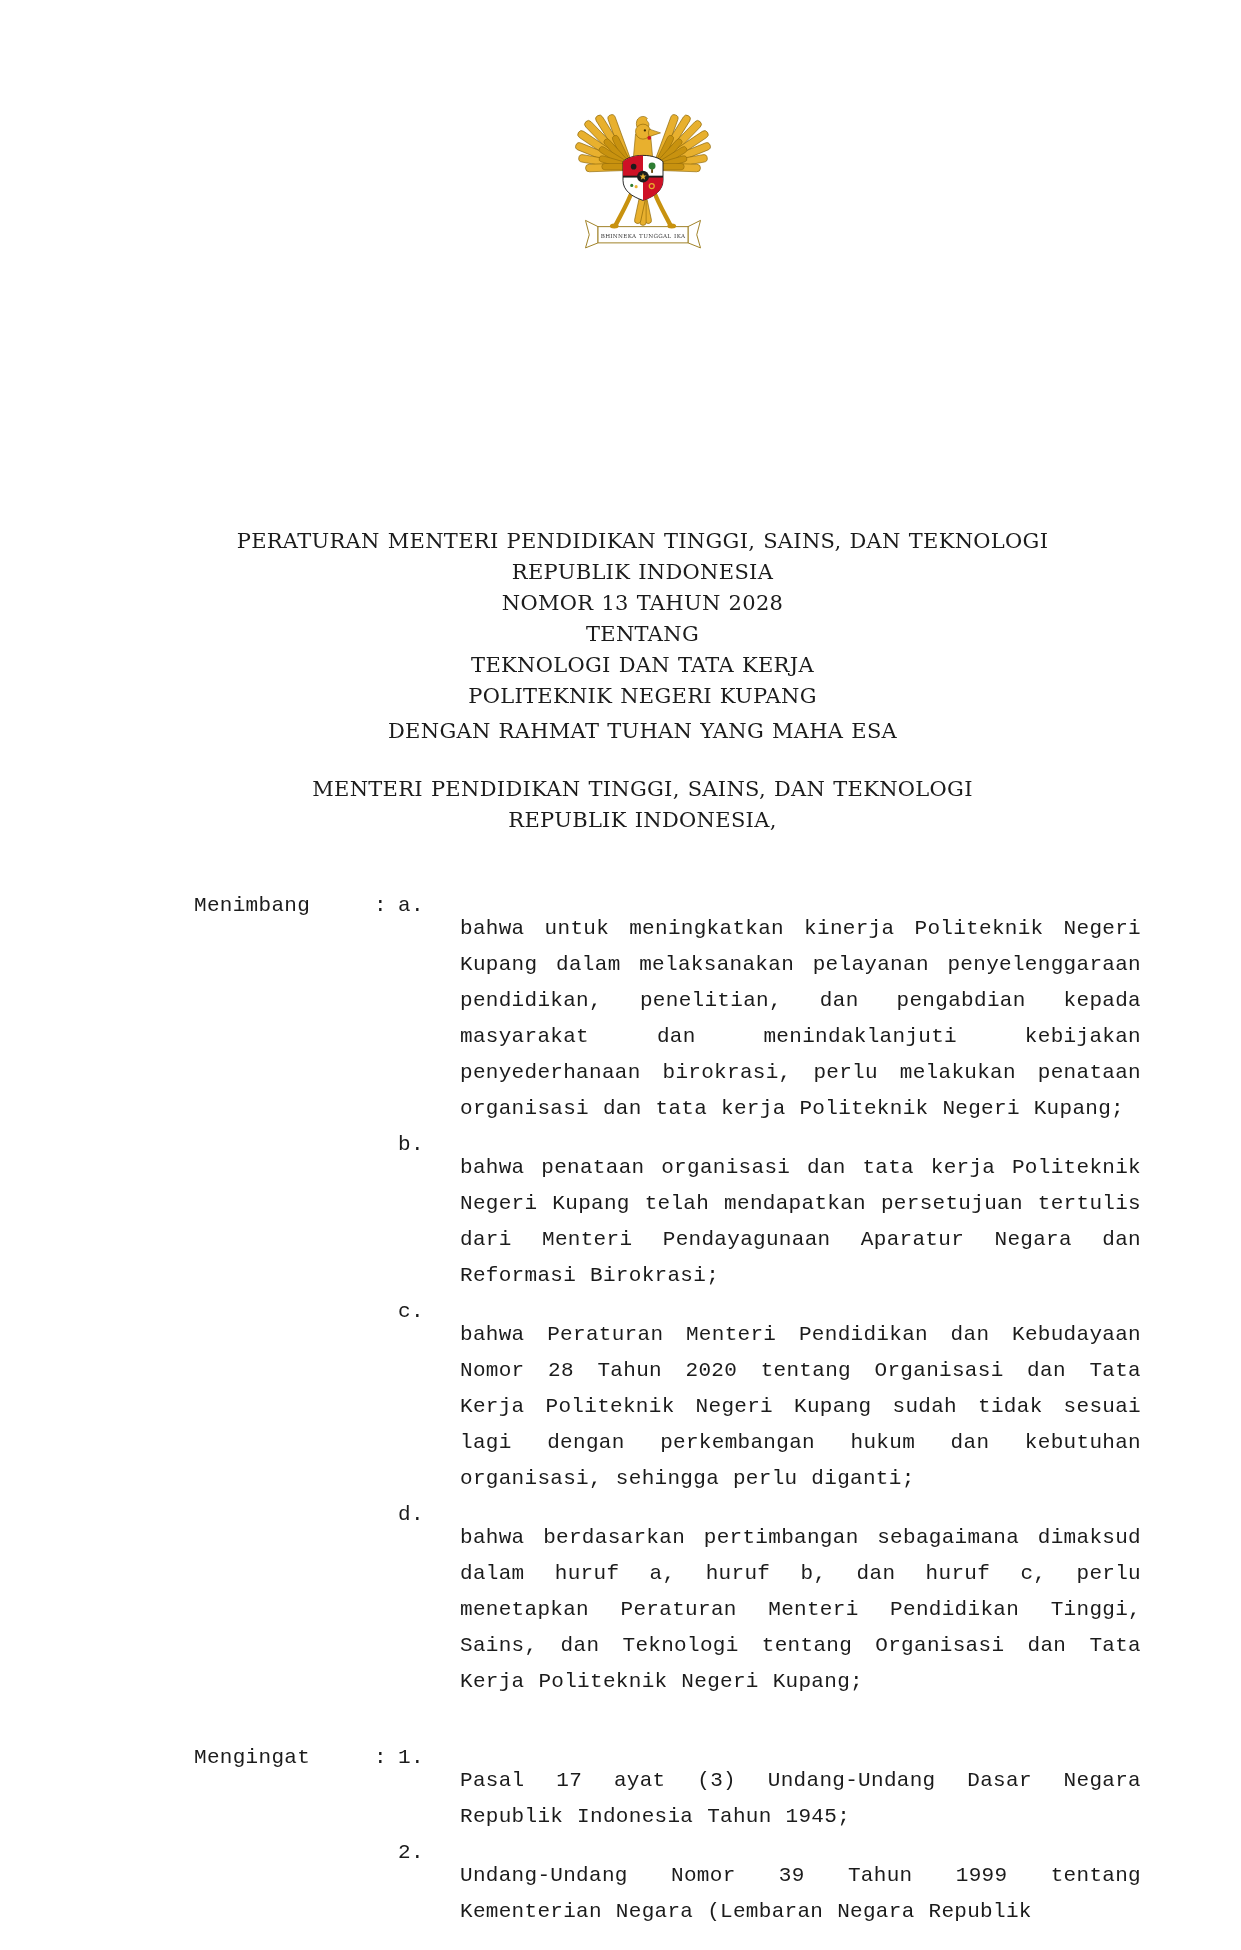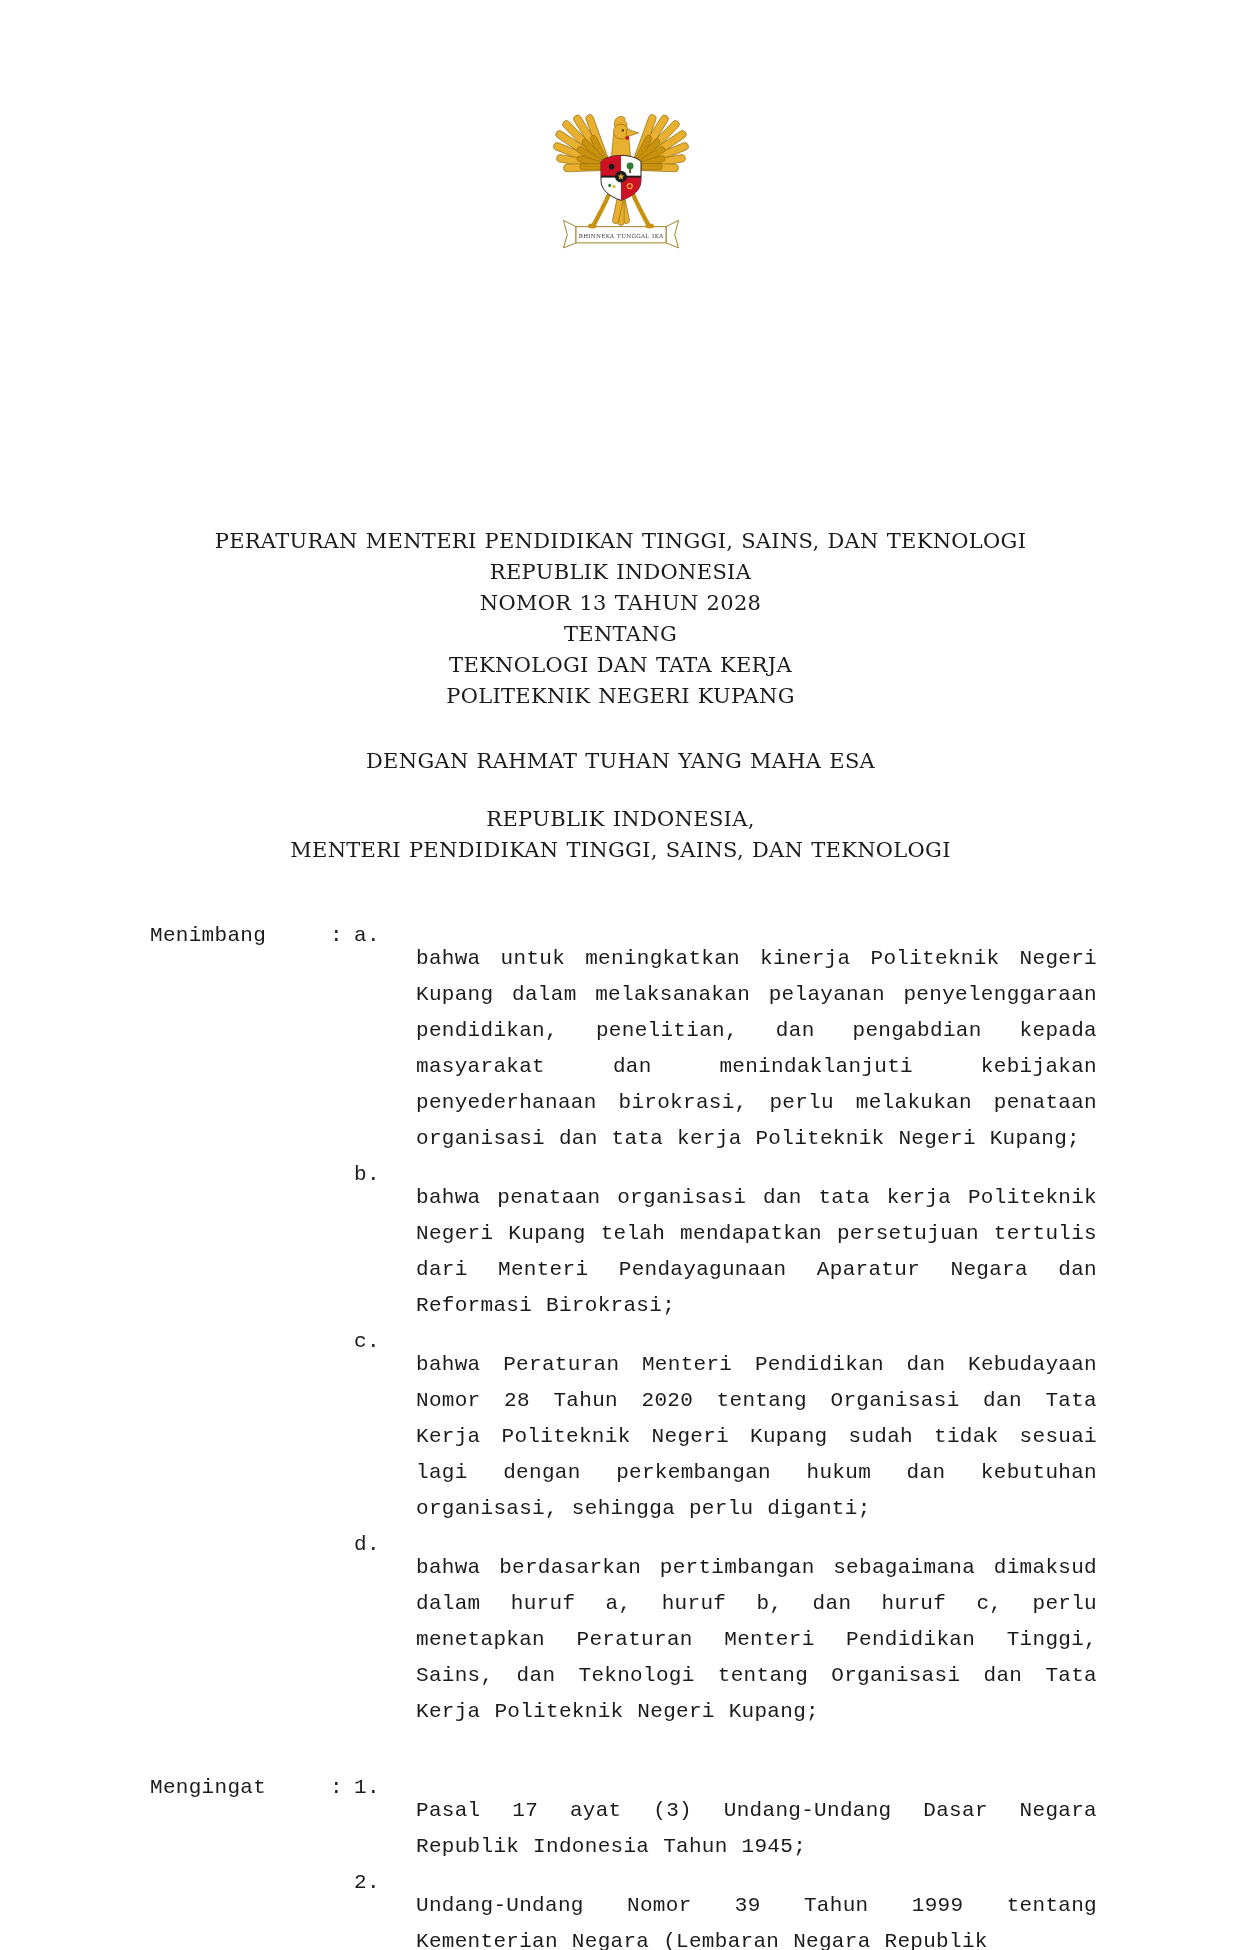--- a/index.html
+++ b/index.html
@@ -9,34 +9,35 @@
     width: 1241px;
     height: 1950px;
     margin: 0 auto;
     background: #ffffff;
     overflow: hidden;
     font-family: "DejaVu Serif", "Liberation Serif", serif;
     color: #1b1b1b;
     font-size: 21px;
     letter-spacing: 0.3px;
     word-spacing: 1px;
+    padding-left: 44px;
   }
   .emblem {
     width: 150px;
     height: 170px;
     margin: 96px auto 0 auto;
   }
   .emblem svg { display: block; width: 100%; height: 100%; }
   .title-block {
     margin-top: 260px;
     text-align: center;
     line-height: 31px;
   }
   .invocation {
-    margin-top: 34px;
+    margin-top: 4px;
     text-align: center;
     line-height: 31px;
   }
   .authority {
     margin-top: 27px;
     text-align: center;
     line-height: 31px;
   }
   .body-block {
     margin-top: 52px;
@@ -165,22 +166,22 @@
     <div>REPUBLIK INDONESIA</div>
     <div>NOMOR 13 TAHUN 2028</div>
     <div>TENTANG</div>
     <div>TEKNOLOGI DAN TATA KERJA</div>
     <div>POLITEKNIK NEGERI KUPANG</div>
   </div>
 
   <div class="invocation">DENGAN RAHMAT TUHAN YANG MAHA ESA</div>
 
   <div class="authority">
+    <div>MENTERI PENDIDIKAN TINGGI, SAINS, DAN TEKNOLOGI</div>
     <div>REPUBLIK INDONESIA,</div>
-    <div>MENTERI PENDIDIKAN TINGGI, SAINS, DAN TEKNOLOGI</div>
   </div>
 
   <div class="body-block">
 
     <section class="section-considering">
       <div class="clause-row">
         <div class="c-label">Menimbang</div>
         <div class="c-colon">:</div>
         <div class="c-marker">a.</div>
         <div class="c-text">bahwa untuk meningkatkan kinerja Politeknik Negeri Kupang dalam melaksanakan pelayanan penyelenggaraan pendidikan, penelitian, dan pengabdian kepada masyarakat dan menindaklanjuti kebijakan penyederhanaan birokrasi, perlu melakukan penataan organisasi dan tata kerja Politeknik Negeri Kupang;</div>

